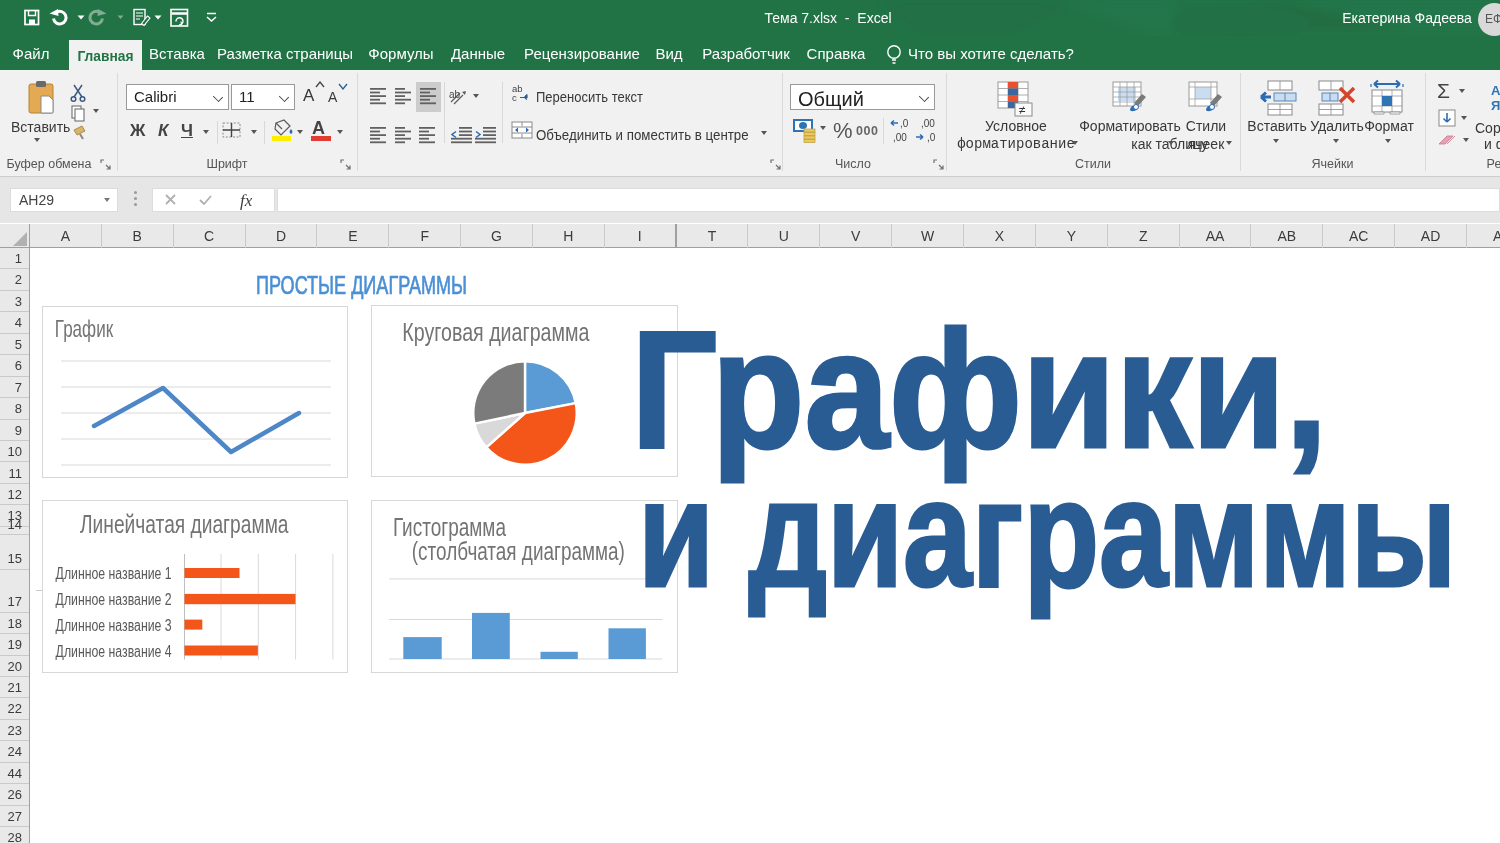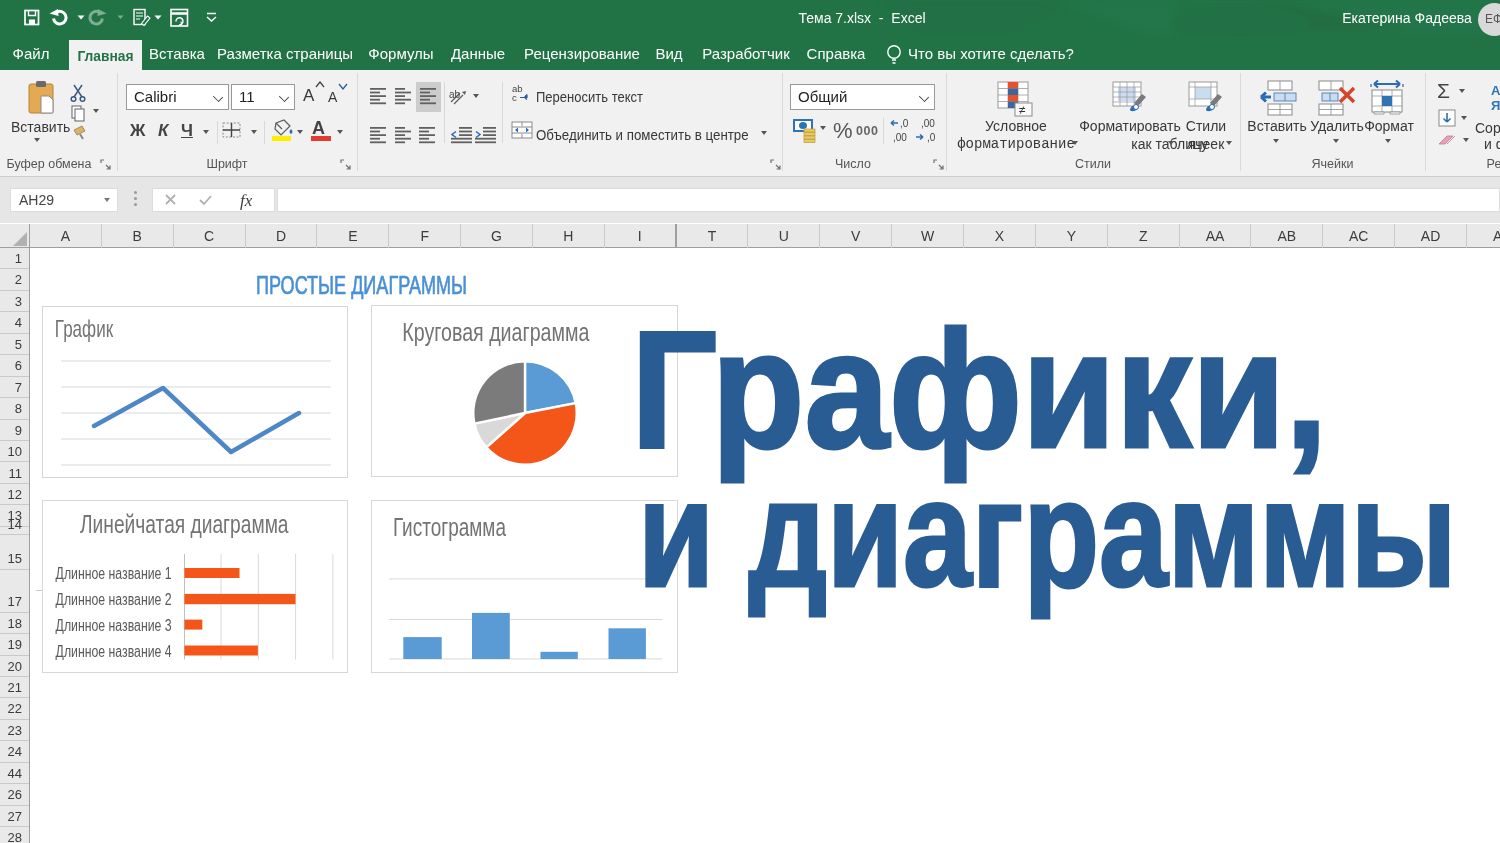--- a/index.html
+++ b/index.html
@@ -80,21 +80,21 @@
     <path d="M154.5 15.5 h7 l-3.5 4 z" fill="#fff" stroke="none"></path>
 
     <rect x="171" y="9.5" width="16.5" height="16.5" stroke-width="1.6"></rect>
     <path d="M171.5 13.5 h15.5" stroke-width="2.5"></path>
     <path d="M176 21.5 a3.5 3.5 0 1 1 3.5 3.2" stroke-width="1.4"></path>
     <path d="M178.5 25.5 l3 -1 -0.5 -3" fill="none" stroke-width="1.2"></path>
 
     <path d="M207 13.5 h9 M207 17 l4.5 4 l4.5 -4" stroke-width="1.5" fill="none"></path>
   </svg>
 </div>
-<div id="doctitle" class="abs" style="left:862px;">Тема 7.xlsx&nbsp; -&nbsp; Excel</div>
+<div id="doctitle" class="abs" style="left:828px;">Тема 7.xlsx&nbsp; -&nbsp; Excel</div>
 <div id="username" class="abs" style="left:1407px;">Екатерина Фадеева</div>
 <div id="avatar" class="abs">ЕФ</div>
 
 <div id="tabrow" class="abs">
   <div id="activetab">
       <span>Главная</span>
     </div>
   <div class="tab" style="left:31px;">Файл</div>
   <div class="tab" style="left:177px;">Вставка</div>
   <div class="tab" style="left:285px;">Разметка страницы</div>
@@ -225,21 +225,21 @@
 
   <svg width="24" height="20" style="position:absolute;left:511px;top:51px;">
     <rect x="1" y="1" width="20" height="16" fill="#fff" stroke="#8a8a8a"></rect>
     <path d="M1 6 h20 M1 12 h20 M11 1 v4 M11 13 v4" stroke="#8a8a8a" stroke-width="1"></path>
     <path d="M4 9 l3 -2.5 v5 z M18 9 l-3 -2.5 v5 z" fill="#2b6cb3"></path>
   </svg>
   <div class="rlab" style="left:536px;top:57px;transform:scaleX(0.95);transform-origin:left;">Объединить и поместить в центре</div>
   <div class="caret" style="left:761px;top:61px;"></div>
 
   <div class="combo" style="left:790px;top:14px;width:145px;height:26px;">
-    <div style="position:absolute;left:7px;top:3px;font-size:15px;color:#222;">Общий</div>
+    <div style="position:absolute;left:7px;top:3px;font-size:20px;color:#222;">Общий</div>
     <div class="cv"></div>
   </div>
   <svg width="34" height="28" style="position:absolute;left:792px;top:47px;">
     <rect x="1" y="2" width="20" height="13" fill="#2e74b5"></rect>
     <rect x="3" y="4" width="16" height="9" fill="#fff"></rect>
     <ellipse cx="11" cy="8.5" rx="4" ry="3.6" fill="#2e74b5"></ellipse>
     <g fill="#edc95c" stroke="#b89940" stroke-width="0.7">
       <rect x="12" y="12" width="11" height="3"></rect>
         <rect x="12" y="15.5" width="11" height="3"></rect>
         <rect x="12" y="19" width="11" height="3"></rect>
@@ -529,20 +529,21 @@
       <text x="12.6" y="77.6" textLength="116" lengthAdjust="spacingAndGlyphs">Длинное название 1</text>
       <text x="12.6" y="103.8" textLength="116" lengthAdjust="spacingAndGlyphs">Длинное название 2</text>
       <text x="12.6" y="129.7" textLength="116" lengthAdjust="spacingAndGlyphs">Длинное название 3</text>
       <text x="12.6" y="155.5" textLength="116" lengthAdjust="spacingAndGlyphs">Длинное название 4</text>
     </g>
   </svg>
 </div>
 
 <div class="chartbox" style="left:370.5px;top:499.5px;width:307px;height:173px;">
   <div class="ctitle" style="top:13px;font-size:26px;line-height:26px;"><span style="transform:scaleX(0.73);">Гистограмма</span></div>
+  <div class="ctitle" style="top:37.2px;font-size:26px;line-height:26px;"><span style="transform:scaleX(0.728);">(столбчатая диаграмма)</span></div>
   <svg width="305" height="171" style="position:absolute;left:0;top:0;">
     <g stroke="#d9d9d9" stroke-width="1">
       <path d="M17 77.9 H290.3 M17 118.5 H290.3 M17 158 H290.3"></path>
     </g>
     <g fill="#5b9bd5">
       <rect x="31.3" y="136.1" width="38.4" height="21.9"></rect>
       <rect x="100" y="111.9" width="37.8" height="46.1"></rect>
       <rect x="168.5" y="150.8" width="37.3" height="7.2"></rect>
       <rect x="236.5" y="127.3" width="37.4" height="30.7"></rect>
     </g>

